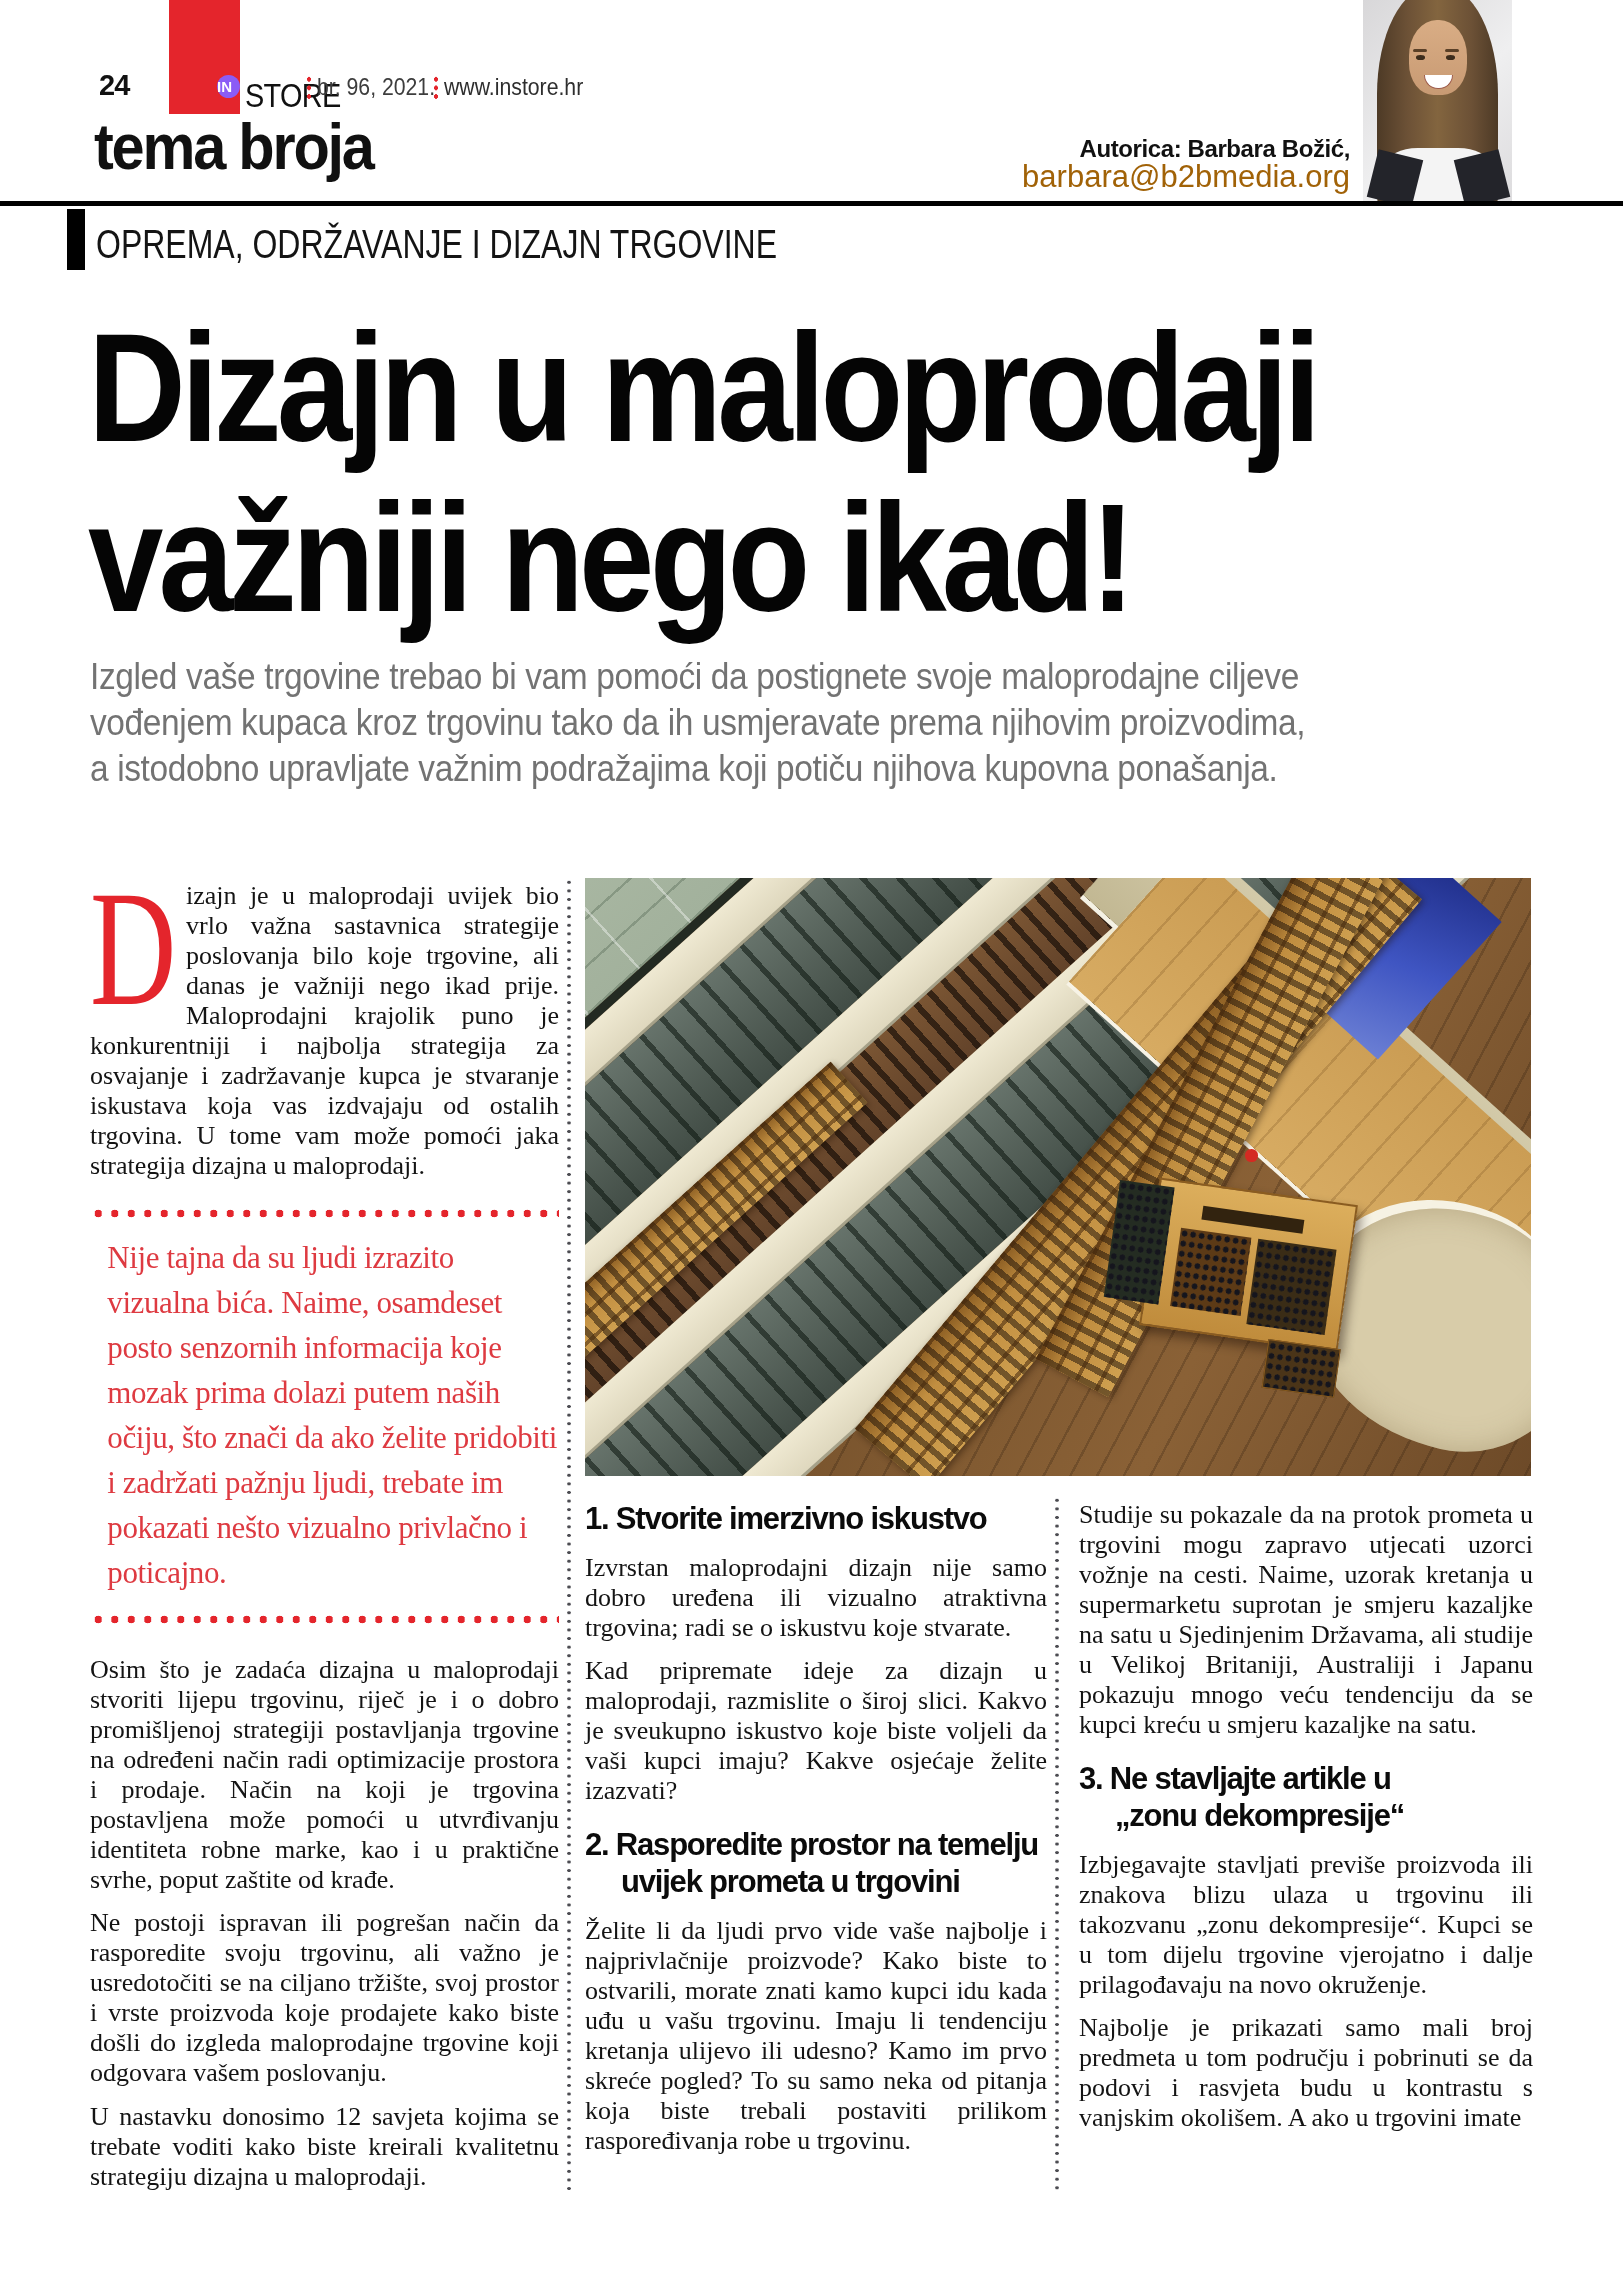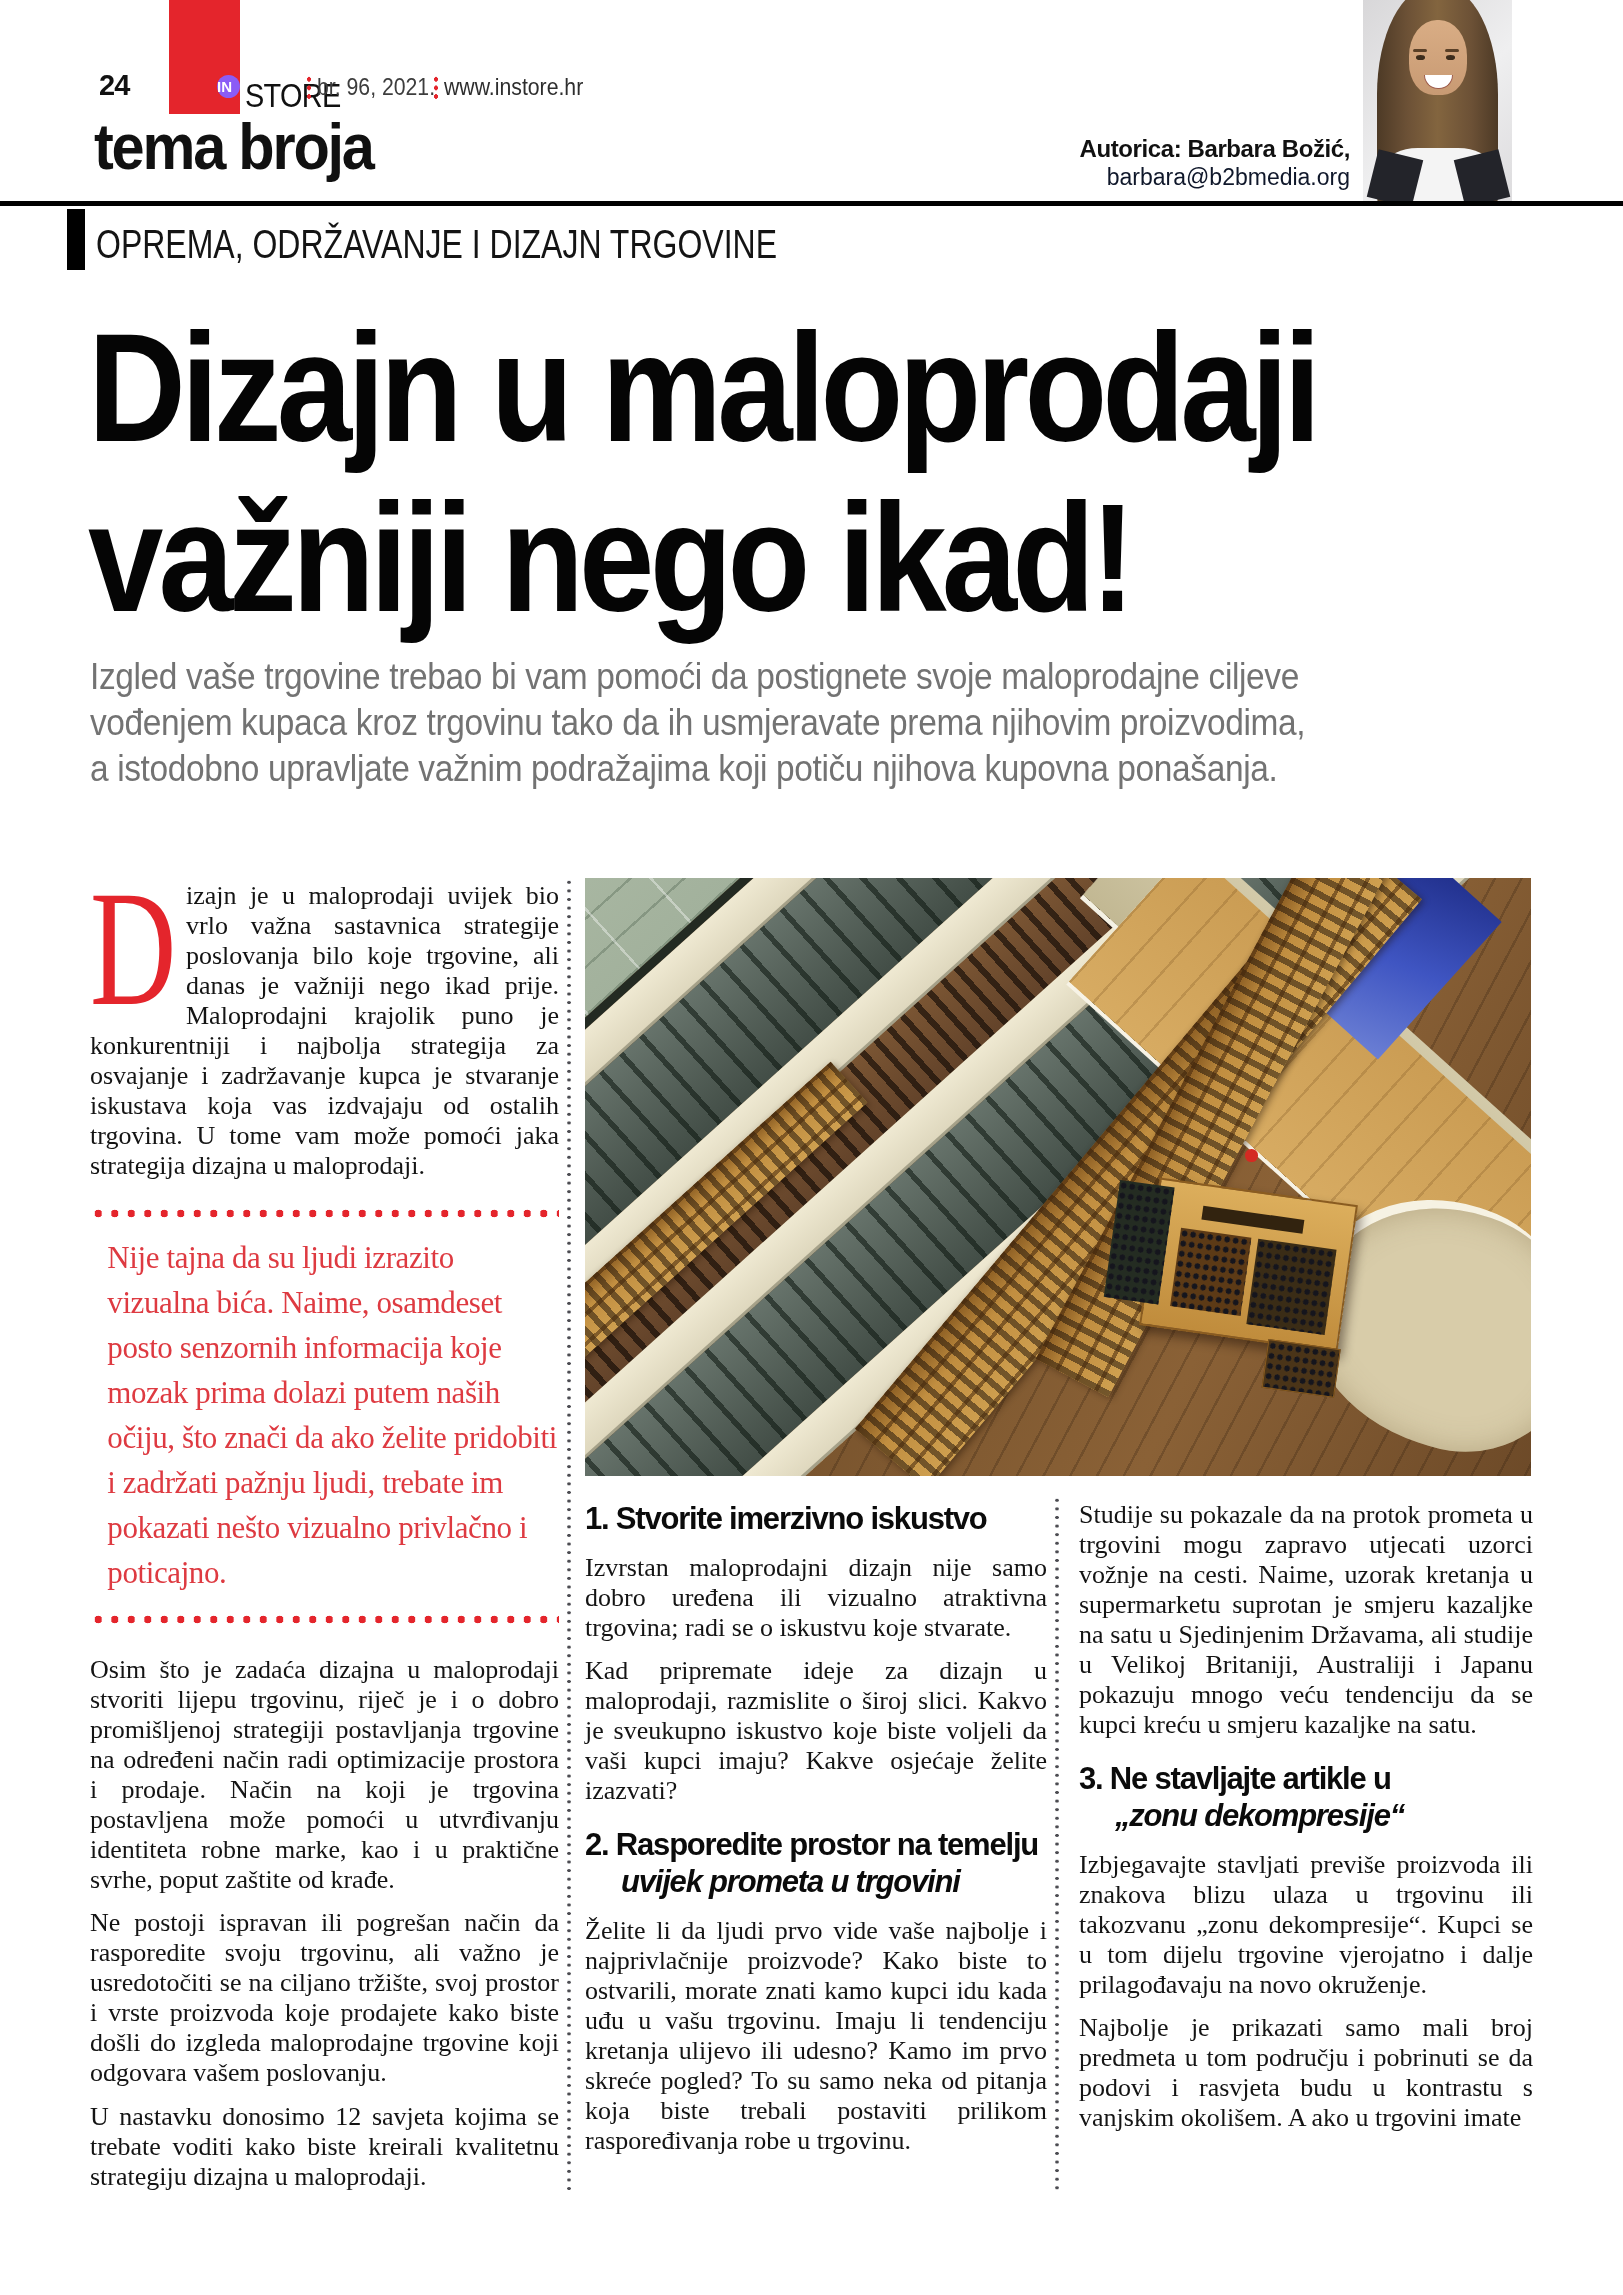--- a/index.html
+++ b/index.html
@@ -20,21 +20,21 @@
   }
   .logo-text { left:245px; top:76px; font-size:34px; font-weight:normal; letter-spacing:-0.8px; }
   .hdr-dots { top:75px; width:6.3px; height:25px;
     background-image:radial-gradient(circle, #e4252c 2px, rgba(0,0,0,0) 2.4px);
     background-size:6.3px 8.6px; background-repeat:repeat-y; }
   .issue { left:317px; top:74px; font-size:23.6px; color:#3d3d3d; }
   .website { left:444px; top:74px; font-size:23.6px; color:#2e2e2e; }
   .section-title { left:94px; top:110px; font-size:64px; font-weight:bold; letter-spacing:-2.4px; }
   .author { right:273px; top:135px; text-align:right; line-height:28px; }
   .author .l1 { font-size:24px; font-weight:bold; letter-spacing:-0.4px; }
-  .author .l2 { font-size:23px; color:#0f172a; }
+  .author .l2 { font-size:31px; color:#a16207; }
   .rule { left:0; top:201px; width:1623px; height:4.7px; background:#000; }
 
   
   .portrait { left:1363px; top:0; width:149px; height:201px; overflow:hidden;
     background:linear-gradient(135deg,#d8d7d9 0%, #efeff0 55%, #dddcde 100%); }
   .portrait .hair { position:absolute; left:14px; top:-14px; width:121px; height:236px;
     background:linear-gradient(90deg,#4d3a26 0%, #6c5136 25%, #83653f 50%, #6c5136 78%, #4d3a26 100%);
     border-radius:46% 46% 12% 12%; }
   .portrait .face { position:absolute; left:46px; top:20.4px; width:58px; height:75px;
     background:linear-gradient(#d9ad85,#c89a73); border-radius:48% 48% 42% 42%; }
@@ -78,21 +78,21 @@
   .pullquote { margin:28px 0 31px 0; }
   .dotted-rule { height:8.6px; width:100%;
     background-image:radial-gradient(circle, #e4252c 3.5px, rgba(0,0,0,0) 3.9px);
     background-size:16.5px 8.6px; background-repeat:repeat-x; background-position:0 center; }
   .pullquote .quote-text { font-family:Liberation Serif, serif; font-size:31px; line-height:45px;
     color:#de3a41; text-align:left; padding:17.3px 1.6px 20.4px 17.3px; letter-spacing:-0.4px; }
 
   .sec-h { font-family:"Liberation Sans", sans-serif; font-weight:bold; font-size:31px; line-height:37px;
     letter-spacing:-1.2px; color:#0b0b0b; text-align:left; margin:20.4px 0 15.7px 0; }
   .sec-h:first-child { margin-top:0; }
-  .sec-h .line2 { display:block; padding-left:36px;font-style:italic; }
+  .sec-h .line2 { display:block; padding-left:36px; }
 
   
   .photo { left:585px; top:878px; width:946px; height:598px; overflow:hidden; background:#73512c; }
   .photo * { position:absolute; }
   .floor { left:0; top:0; width:100%; height:100%;
     background:
       repeating-linear-gradient(118deg, rgba(35,20,8,0.22) 0 2.4px, rgba(0,0,0,0) 2.4px 23.6px),
       linear-gradient(115deg,#5e4122 0%, #7a552e 40%, #8a6136 68%, #6d4a28 100%); }
   .esc-wrap { left:-668px; top:-275px; width:1728px; height:942px; transform:rotate(-42deg); }
   .esc-wrap .stripe { position:relative; width:100%; }

